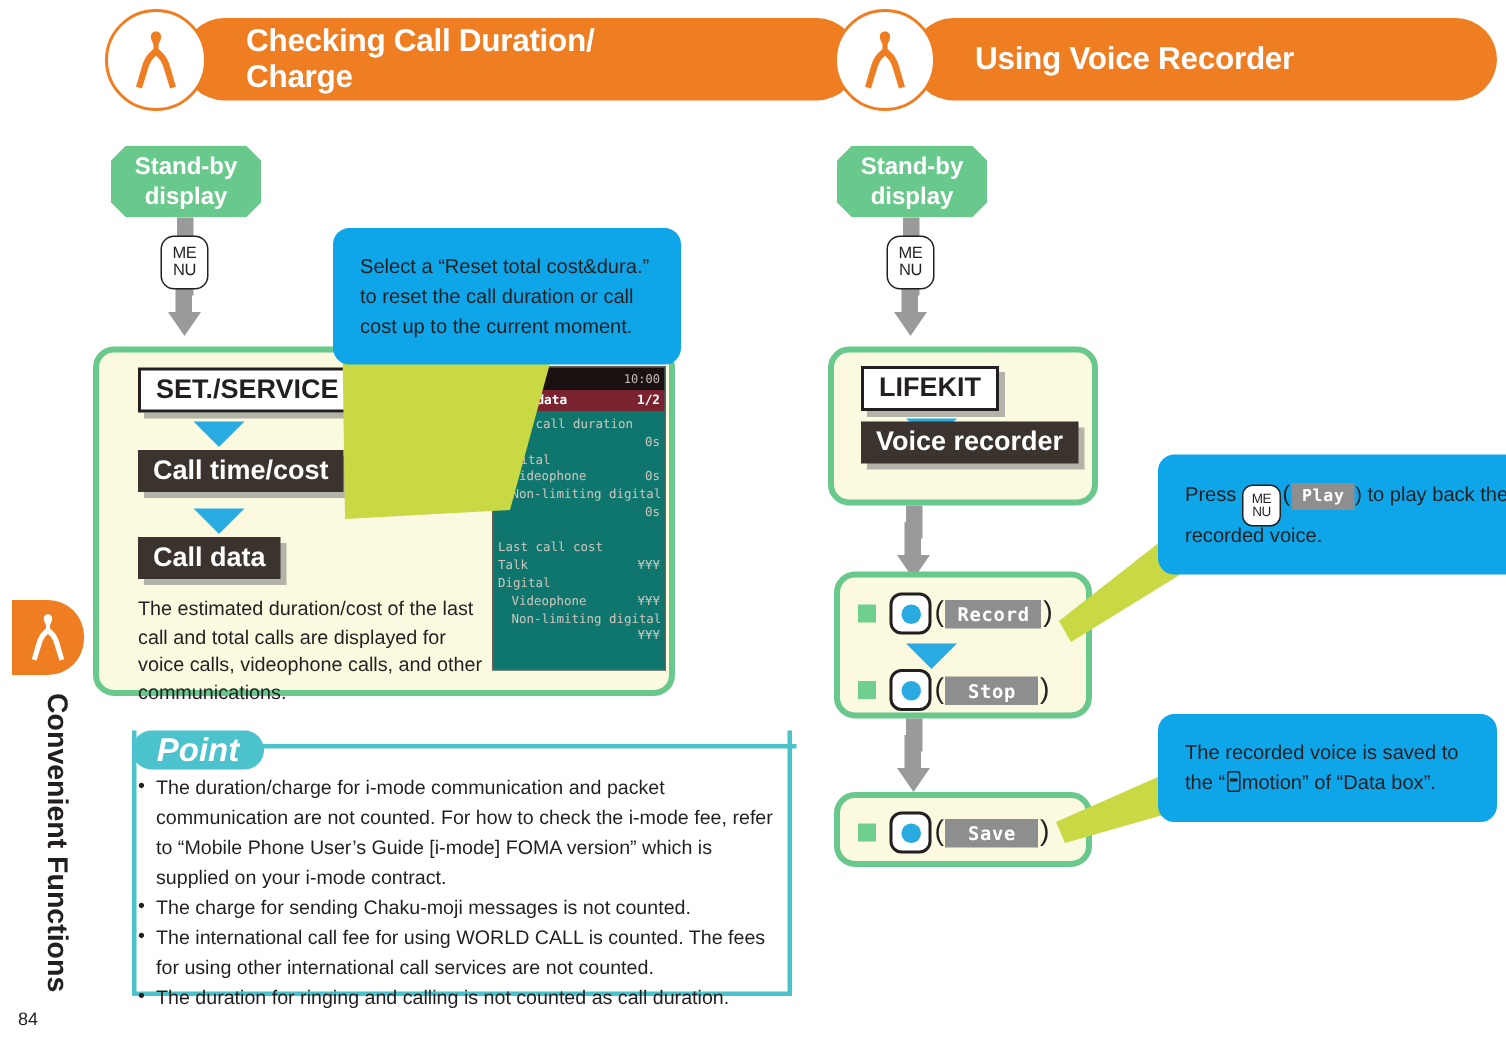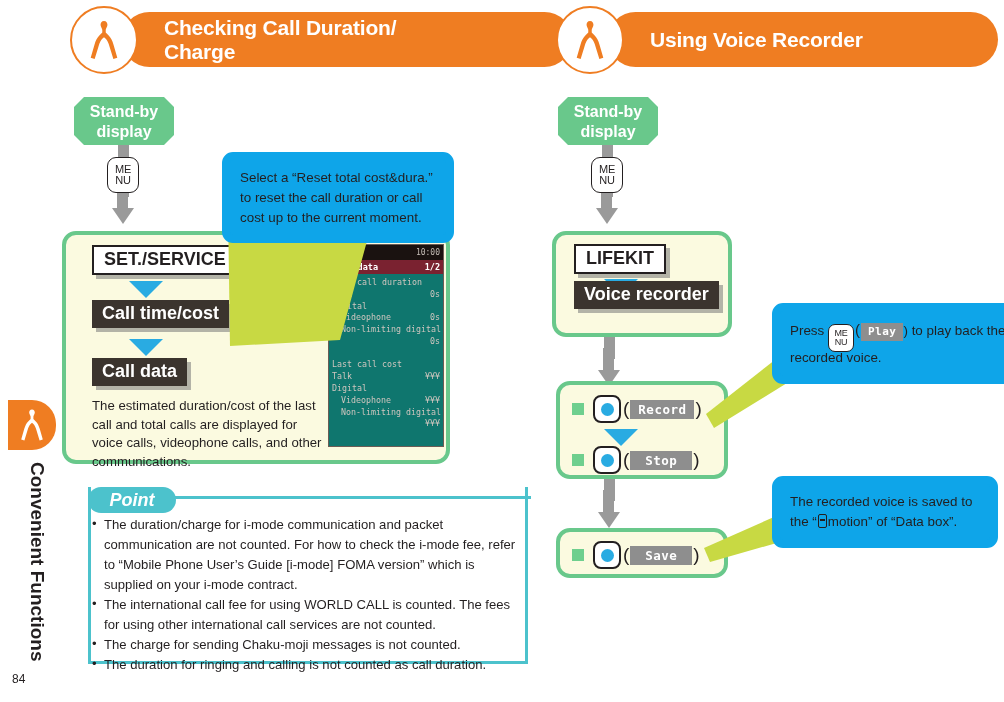--- a/index.html
+++ b/index.html
@@ -177,21 +177,21 @@
     border: 3px solid #4cc2cc;
     border-top: none;
     background: #ffffff;
   }
   #point-badge {
     position: absolute; left: 88px; top: 487px;
     width: 88px; height: 26px;
     background: #4cc2cc;
     border-radius: 13px;
     color: #ffffff;
-    font-style: italic; font-weight: bold; font-size: 18px;
+    font-style: italic; font-weight: bold; font-size: 22px;
     text-align: center; line-height: 26px;
     z-index: 3;
   }
   #point-rule {
     position: absolute; left: 160px; top: 496px;
     width: 371px; height: 3px; background: #4cc2cc; z-index: 2;
   }
   #point-list {
     position: absolute; left: 92px; top: 515px; width: 430px;
     font-size: 13.1px; line-height: 1.53;
@@ -359,22 +359,22 @@
         </div>
       </div>
   </div>
 </div>
 
 <div id="point-box"></div>
 <div id="point-rule"></div>
 <div id="point-badge">Point</div>
 <ul id="point-list">
     <li>The duration/charge for i-mode communication and packet communication are not counted. For how to check the i-mode fee, refer to “Mobile Phone User’s Guide [i-mode] FOMA version” which is supplied on your i-mode contract.</li>
+    <li>The charge for sending Chaku-moji messages is not counted.</li>
     <li>The international call fee for using WORLD CALL is counted. The fees for using other international call services are not counted.</li>
-    <li>The charge for sending Chaku-moji messages is not counted.</li>
     <li>The duration for ringing and calling is not counted as call duration.</li>
   </ul>
 
 <div class="sec-header" style="left:556px; top:6px;">
   <div class="sec-bar" style="width:390px;text-align:right;">
     <div class="title">Using Voice Recorder</div>
   </div>
   <div class="sec-circle">
     <svg width="32" height="42" viewBox="0 0 26 34">
       <path d="M13 1.5 C11 1.5 10.2 3 10.2 4.6 C10.2 6.2 11.3 7.3 11.6 8.6 L11.6 11 L9.2 13.4 C7.6 15 6.2 17.5 5.2 21 L2.2 31.5 L5.4 32.4 L8.6 22 C9.4 19.2 10.4 17.2 11.6 16 L13 14.7 L14.4 16 C15.6 17.2 16.6 19.2 17.4 22 L20.6 32.4 L23.8 31.5 L20.8 21 C19.8 17.5 18.4 15 16.8 13.4 L14.4 11 L14.4 8.6 C14.7 7.3 15.8 6.2 15.8 4.6 C15.8 3 15 1.5 13 1.5 Z" fill="#ef7d22"></path>

